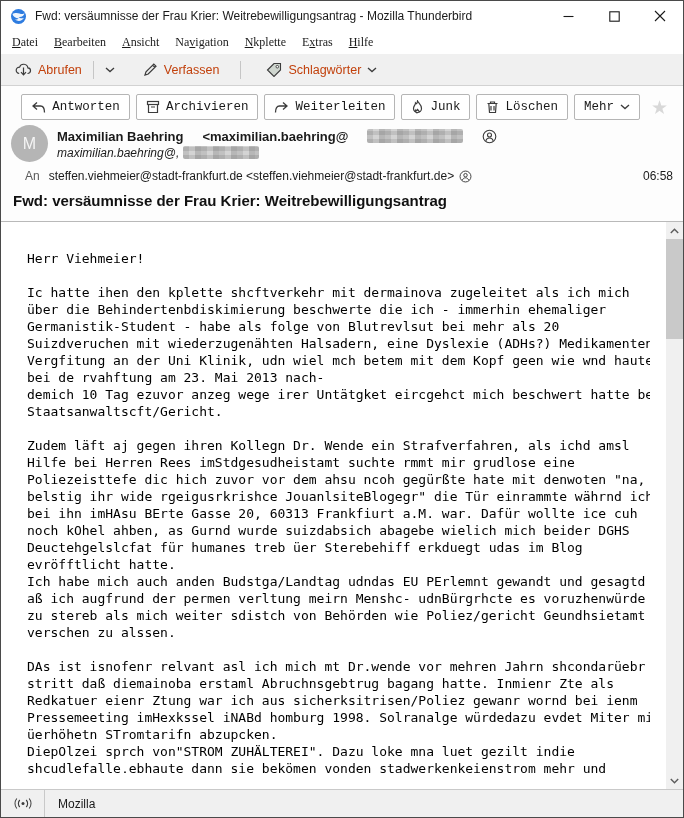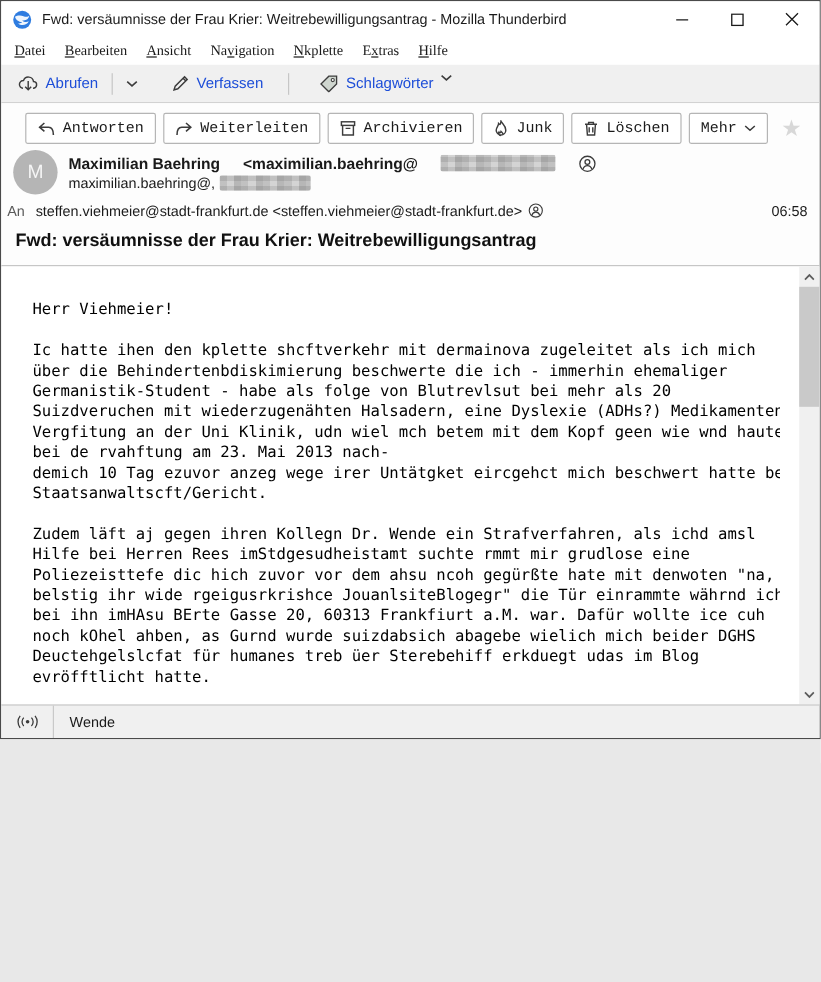--- a/index.html
+++ b/index.html
@@ -1,57 +1,57 @@
 <!DOCTYPE html>
 <html><head>
 <meta charset="utf-8">
 <style>
   * { box-sizing: border-box; }
   html,body { margin:0; padding:0; background:#e8e8e8; }
   .window {
-    width:684px; height:616px; margin:0 auto;
+    width:684px; height:818px; margin:0 auto;
     border:1px solid #4a4a4a; background:#ffffff;
     display:flex; flex-direction:column;
     font-family:"Liberation Sans", sans-serif; color:#1a1a1a;
     overflow:hidden;
   }
   
   .titlebar { flex:none; height:30px; display:flex; align-items:center; padding-left:9px; background:#ffffff; }
   .tb-icon { width:17px; height:17px; display:flex; flex:none; }
   .tb-title { font-size:12px; margin-left:8px; white-space:nowrap; }
   .tb-controls { margin-left:auto; display:flex; height:100%; }
   .tb-btn { width:46px; height:100%; display:flex; align-items:center; justify-content:center; color:#1a1a1a; }
   
   .menubar { flex:none; height:23px; display:flex; align-items:center; padding-left:3px; background:#ffffff; font-size:12px; }
   .menu-item { padding:3px 8px; white-space:nowrap;font-family:Liberation Serif, serif; }
   .mn { text-decoration:underline; }
   
   .toolbar { flex:none; height:32px; background:#f0f0f0; border-bottom:1px solid #d2d2d2; display:flex; align-items:center; padding-left:7px; font-size:12.5px; }
-  .tool-btn { display:flex; align-items:flex-start; gap:6px; padding:4px 7px; color:#1d4ed8; }
+  .tool-btn { display:flex; align-items:center; gap:6px; padding:4px 7px; color:#c2410c; }
   .tool-sep { width:1px; height:18px; background:#c6c6c6; margin:0 4px; flex:none; }
   .icon-svg { display:block; }
   .gap14 { margin-left:14px; }
   
   .header { flex:none; background:#fdfdfd; border-bottom:1px solid #b9b9b9; }
   .actions-row { height:36px; display:flex; justify-content:flex-end; align-items:center; gap:6px; padding:8px 8px 2px 0; }
   .action-btn { display:flex; align-items:center; gap:6px; border:1px solid #b5b5b5; border-radius:2px; background:#ffffff; padding:0 9px; font-size:12.5px; height:26px; color:#1a1a1a;font-family:Liberation Mono, monospace; }
   .star { font-size:19px; color:#d8d8d8; margin:0 7px 0 5px; line-height:1; }
   .sender-row { display:flex; padding:2px 10px 0 10px; height:42px; }
   .avatar { width:37px; height:37px; border-radius:50%; background:#b5b5b5; color:#f5f5f5; display:flex; align-items:center; justify-content:center; font-size:16px; flex:none; margin-top:1px; }
   .sender-text { margin-left:9px; display:flex; flex-direction:column; justify-content:center; }
   .line1 { font-size:13px; font-weight:bold; display:flex; align-items:center; gap:19px; white-space:nowrap; }
-  .line2 { font-size:12px; display:flex; gap:4px; margin-top:2px; white-space:nowrap; }
+  .line2 { font-size:12px; display:flex; gap:4px; margin-top:2px; white-space:nowrap;font-style:italic; }
   .redact { display:inline-block; height:14px; border-radius:2px;
     background-image:
       repeating-linear-gradient(90deg,#cfcfcf 0 6px,#e3e3e3 6px 12px,#c4c4c4 12px 18px),
       repeating-linear-gradient(0deg,#d8d8d8 0 4px,#eeeeee 4px 8px);
     background-blend-mode:multiply; }
   .redact.r1 { width:96px; }
   .redact.r2 { width:76px; height:13px; }
-  .to-row { display:flex; align-items:flex-start; font-size:12px; padding:5px 10px 0 5px; }
+  .to-row { display:flex; align-items:center; font-size:12px; padding:5px 10px 0 24px; }
   .to-label { color:#5a5a5a; margin-right:9px; }
   .to-addr { margin-right:5px; }
   .time { margin-left:auto; font-size:12px; }
   .subject-row { font-size:15px; font-weight:bold; padding:9px 10px 0 12px; height:38px; color:#111; }
   
   .body { flex:1; min-height:0; display:flex; background:#ffffff; }
   pre.message { flex:1; margin:16px; padding:12px 0 16px 10px; font-family:"DejaVu Sans Mono", monospace; font-size:13px; line-height:17px; white-space:pre; overflow:hidden; color:#000; }
   .scrollbar { width:17px; flex:none; background:#f0f0f0; display:flex; flex-direction:column; }
   .sb-btn { height:17px; flex:none; display:flex; align-items:center; justify-content:center; color:#5c5c5c; }
   .sb-thumb { height:100px; flex:none; background:#c9c9c9; }
@@ -151,34 +151,34 @@
       <div class="action-btn">
         <span>
           <svg class="icon-svg" width="15" height="13" viewBox="0 0 15 13">
               <path d="M6 1.5 L2 5 L6 8.5 M2 5 H9.5 C12 5 13.5 6.8 13.5 11.5" fill="none" stroke="#3c3c3c" stroke-width="1.3"></path>
             </svg>
         </span>
         <span>Antworten</span>
       </div>
       <div class="action-btn">
         <span>
-          <svg class="icon-svg" width="15" height="13" viewBox="0 0 15 13">
-              <path d="M9 1.5 L13 5 L9 8.5 M13 5 H5.5 C3 5 1.5 6.8 1.5 11.5" fill="none" stroke="#3c3c3c" stroke-width="1.3"></path>
-            </svg>
-        </span>
-        <span>Weiterleiten</span>
-      </div>
-      <div class="action-btn">
-        <span>
           <svg class="icon-svg" width="14" height="14" viewBox="0 0 14 14">
               <rect x="1.5" y="1.5" width="11" height="3" fill="none" stroke="#3c3c3c" stroke-width="1.2"></rect>
               <path d="M2.5 4.5 V12.5 H11.5 V4.5 M5 7 H9" fill="none" stroke="#3c3c3c" stroke-width="1.2"></path>
             </svg>
         </span>
         <span>Archivieren</span>
+      </div>
+      <div class="action-btn">
+        <span>
+          <svg class="icon-svg" width="15" height="13" viewBox="0 0 15 13">
+              <path d="M9 1.5 L13 5 L9 8.5 M13 5 H5.5 C3 5 1.5 6.8 1.5 11.5" fill="none" stroke="#3c3c3c" stroke-width="1.3"></path>
+            </svg>
+        </span>
+        <span>Weiterleiten</span>
       </div>
       <div class="action-btn">
         <span>
           <svg class="icon-svg" width="13" height="14" viewBox="0 0 13 14">
               <path d="M6.5 1 C7.5 3 10.5 4.5 10.5 8.5 A4 4 0 0 1 2.5 8.5 C2.5 6 4.5 5 4.5 3 C5.5 4 6 4.5 6.5 1 Z M6.5 13 A2 2 0 0 1 4.8 10 C5.3 11 6 11 6.5 9.5 C7.5 10.5 8.2 11 8.2 11.8" fill="none" stroke="#3c3c3c" stroke-width="1.2"></path>
             </svg>
         </span>
         <span>Junk</span>
       </div>
       <div class="action-btn">
@@ -288,16 +288,16 @@
   </div>
 
   <div class="statusbar">
     <div class="status-icon-box">
       <svg class="icon-svg" width="20" height="13" viewBox="0 0 20 13">
         <circle cx="10" cy="6.5" r="1.5" fill="#3c3c3c"></circle>
         <path d="M6.8 3 a5 5 0 0 0 0 7 M3.8 1.5 a8 8 0 0 0 0 10" fill="none" stroke="#3c3c3c" stroke-width="1.1"></path>
         <path d="M13.2 3 a5 5 0 0 1 0 7 M16.2 1.5 a8 8 0 0 1 0 10" fill="none" stroke="#3c3c3c" stroke-width="1.1"></path>
       </svg>
     </div>
-    <span class="status-text">Wende</span>
+    <span class="status-text">Mozilla</span>
   </div>
 
 </div>
 
 </body></html>

